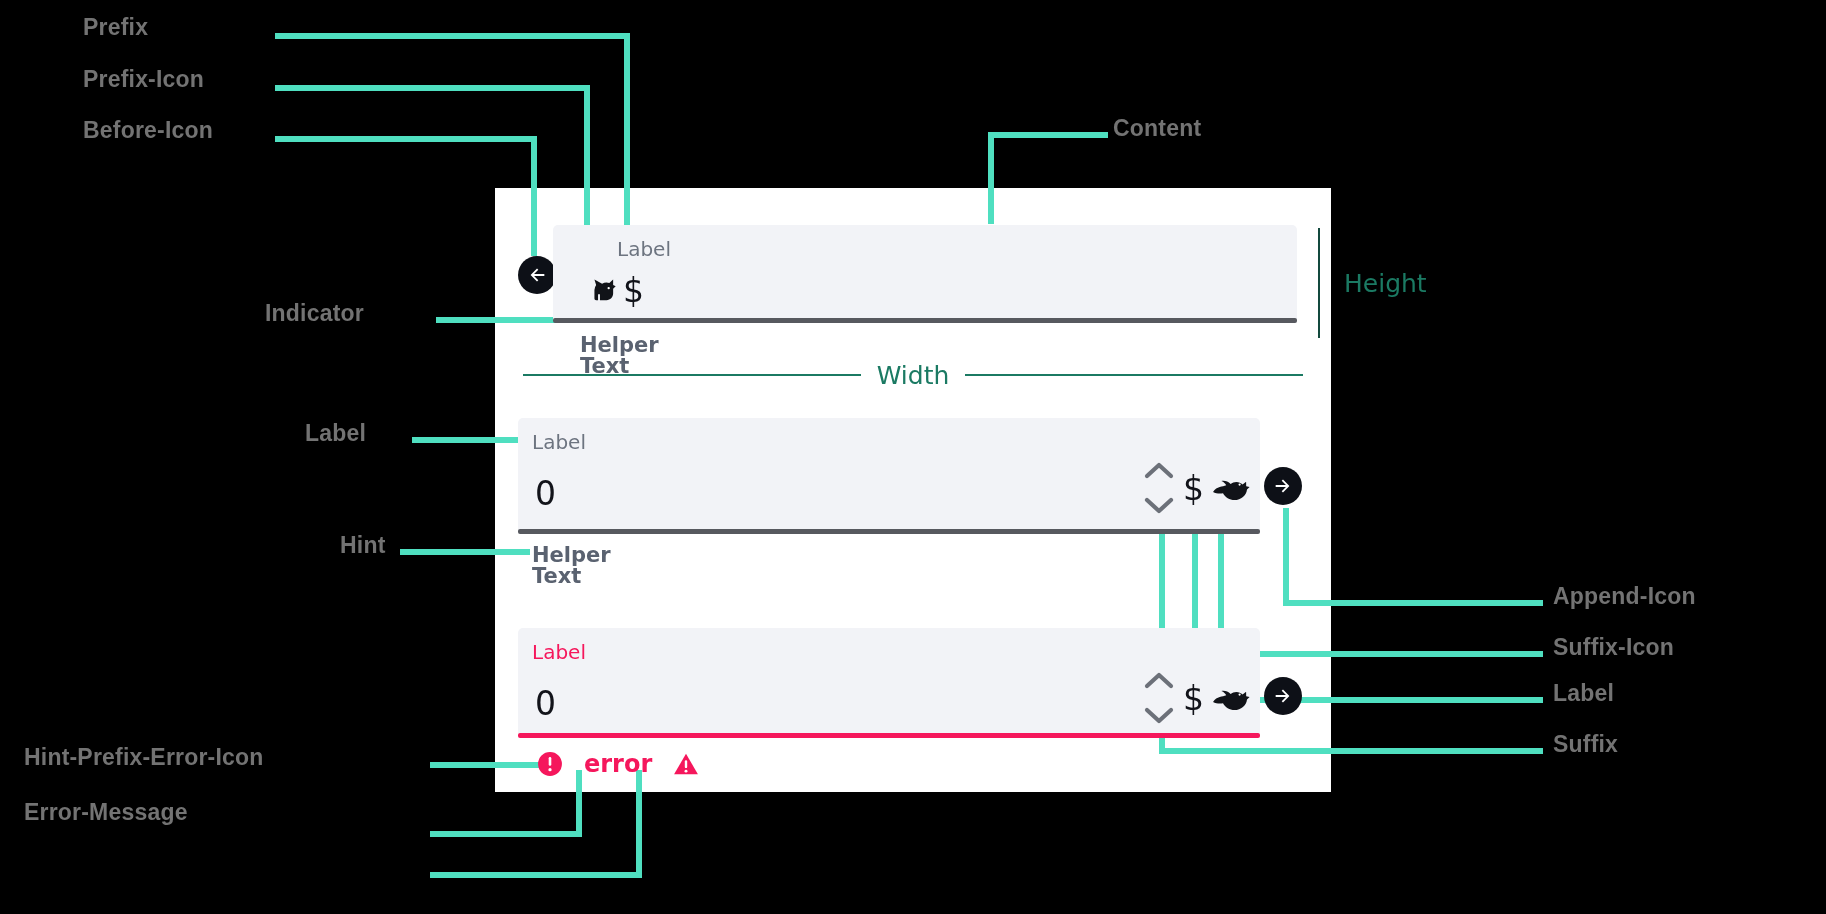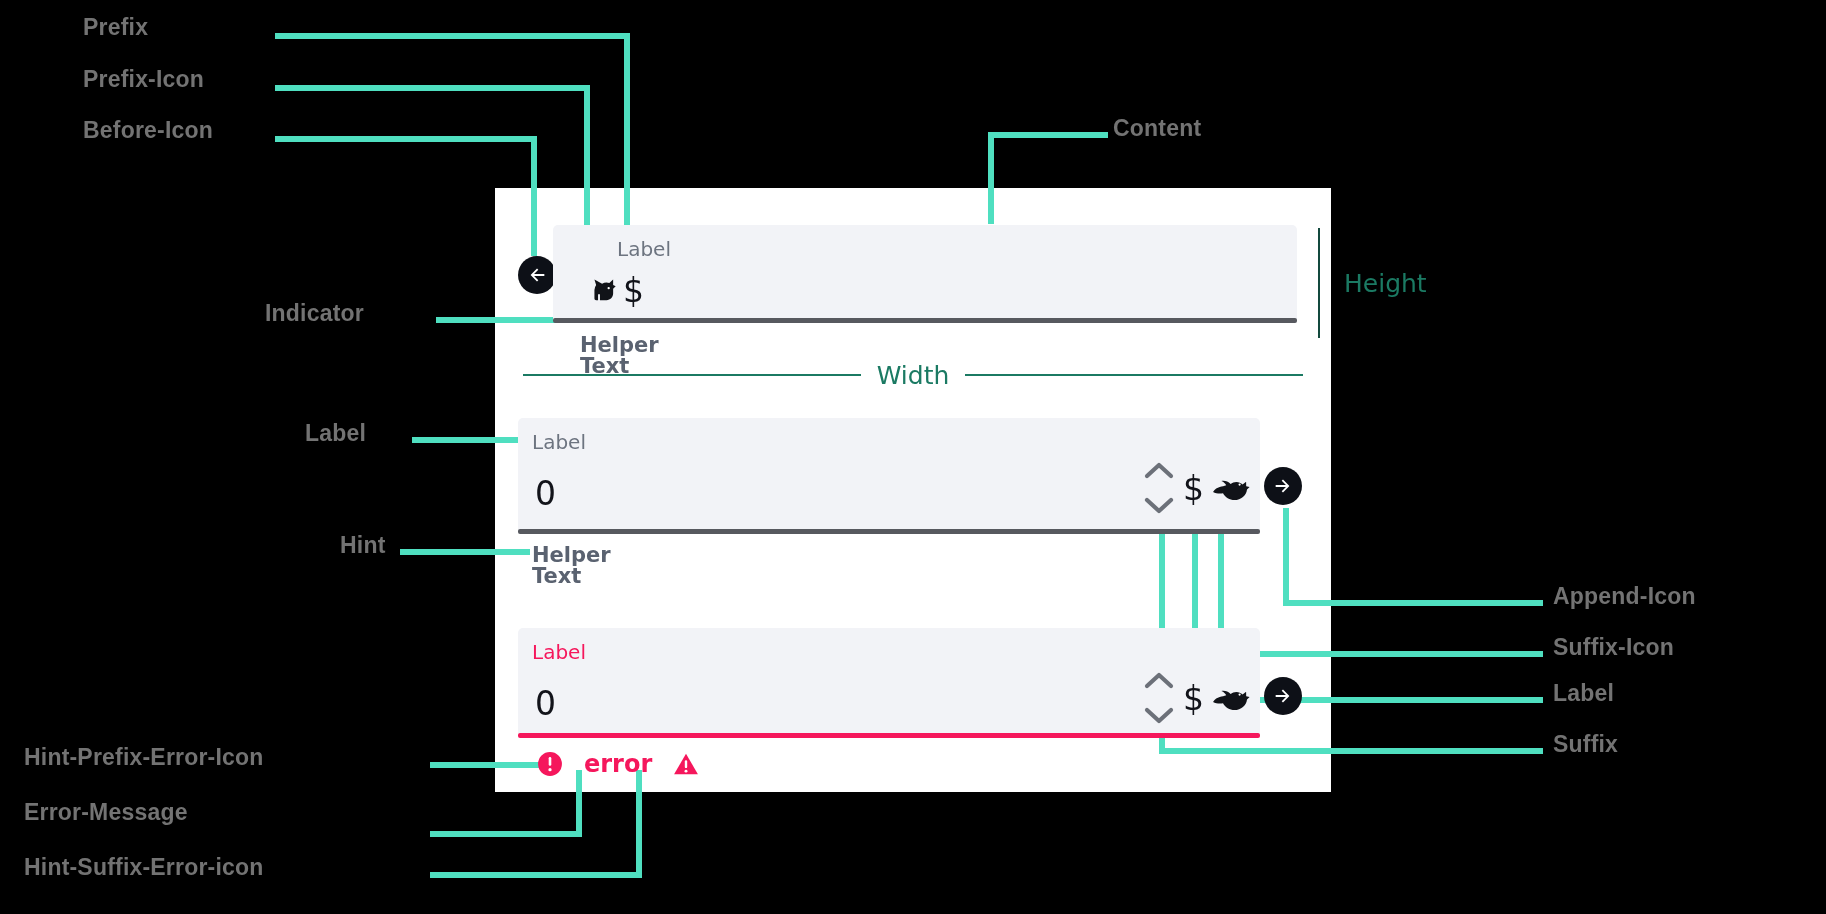--- a/index.html
+++ b/index.html
@@ -285,15 +285,14 @@
   <div class="anno" style="left:1113px;top:117px;">Content</div>
   <div class="anno" style="left:265px;top:302px;">Indicator</div>
   <div class="anno" style="left:305px;top:422px;">Label</div>
   <div class="anno" style="left:328px;top:534px;margin-left:12px;">Hint</div>
   <div class="anno" style="left:1553px;top:585px;">Append-Icon</div>
   <div class="anno" style="left:1553px;top:636px;">Suffix-Icon</div>
   <div class="anno" style="left:1553px;top:682px;">Label</div>
   <div class="anno" style="left:1553px;top:733px;">Suffix</div>
   <div class="anno" style="left:24px;top:801px;">Error-Message</div>
   <div class="anno" style="left:24px;top:746px;">Hint-Prefix-Error-Icon</div>
-  <div class="anno" style="left:24px;top:856px;">Hint-Suffix-Error-icon</div>
 
 </div>
 
 </body></html>

